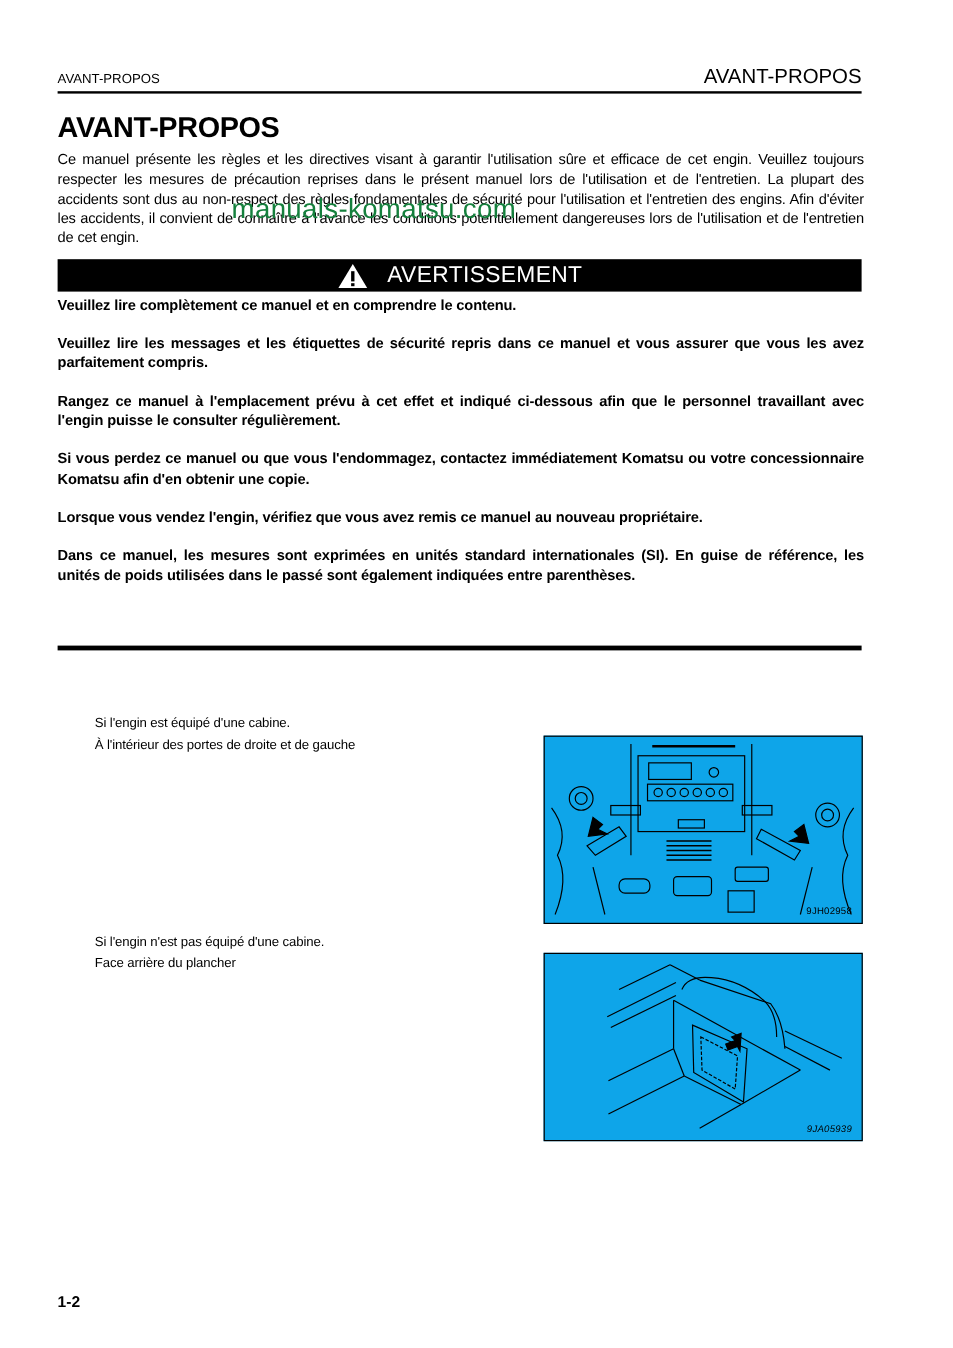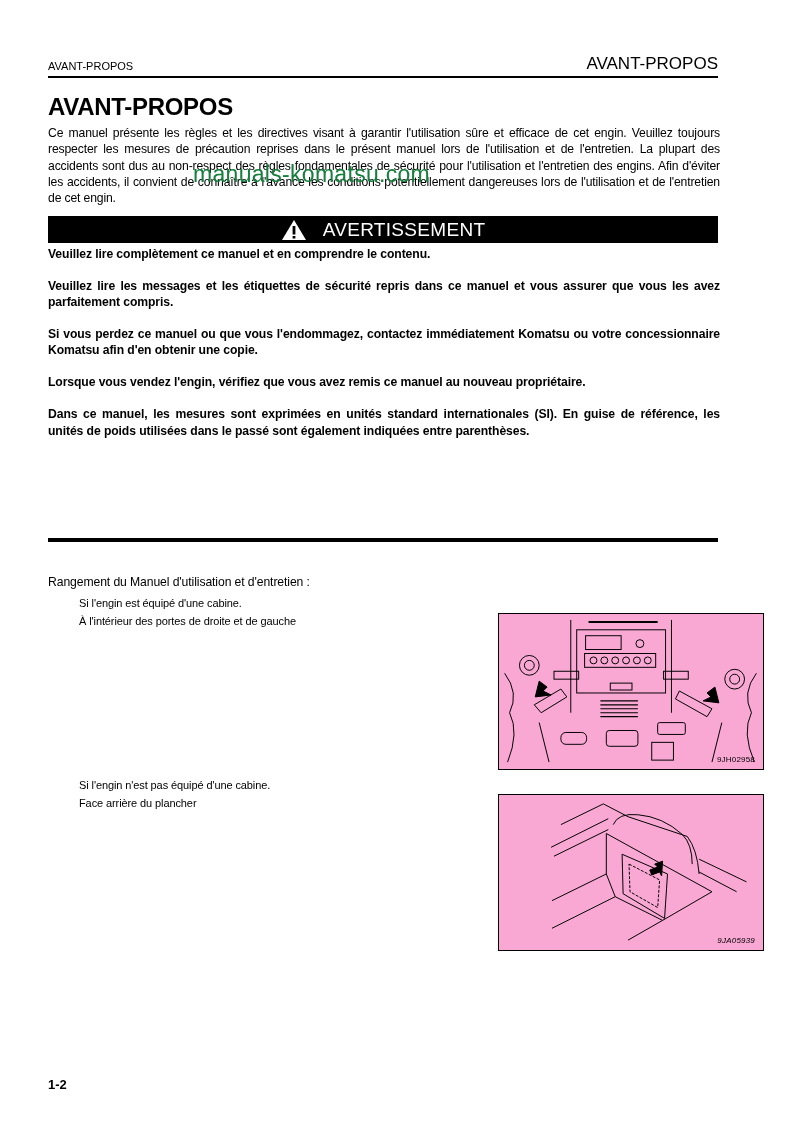--- a/index.html
+++ b/index.html
@@ -54,21 +54,21 @@
 
     .storage-heading {
       position: absolute; left: 48px; top: 575px; font-size: 12.2px; letter-spacing: -0.1px;
     }
     .storage-item {
       position: absolute; left: 79px; font-size: 11px; line-height: 18px; letter-spacing: -0.1px;
     }
     .storage-item .line { display: block; }
 
     .figure {
-      position: absolute; border: 1.5px solid #000; background: #f9a8d4; margin-left: 45px;
+      position: absolute; border: 1.5px solid #000; background: #0ea5e9;
     }
     .figure svg { width: 100%; height: 100%; display: block; }
     .fig-code {
       position: absolute; right: 8px; bottom: 5px; font-size: 8px; letter-spacing: 0.2px;
     }
 
     .page-number {
       position: absolute; left: 48px; top: 1077px; font-size: 13px; font-weight: bold;
     }
   </style>
@@ -93,28 +93,28 @@
       <polygon points="13,1 25,21 1,21" fill="#ffffff"></polygon>
       <rect x="11.6" y="7" width="2.8" height="8.5" fill="#000"></rect>
       <rect x="11.6" y="17" width="2.8" height="2.5" fill="#000"></rect>
     </svg>
     <span class="warning-title">AVERTISSEMENT</span>
   </div>
 
   <div class="warn-body">
     <p class="warn-para">Veuillez lire complètement ce manuel et en comprendre le contenu.</p>
     <p class="warn-para">Veuillez lire les messages et les étiquettes de sécurité repris dans ce manuel et vous assurer que vous les avez parfaitement compris.</p>
+    <p class="warn-para">Rangez ce manuel à l'emplacement prévu à cet effet et indiqué ci-dessous afin que le personnel travaillant avec l'engin puisse le consulter régulièrement.</p>
     <p class="warn-para">Si vous perdez ce manuel ou que vous l'endommagez, contactez immédiatement Komatsu ou votre concessionnaire Komatsu afin d'en obtenir une copie.</p>
     <p class="warn-para">Lorsque vous vendez l'engin, vérifiez que vous avez remis ce manuel au nouveau propriétaire.</p>
     <p class="warn-para last">Dans ce manuel, les mesures sont exprimées en unités standard internationales (SI). En guise de référence, les unités de poids utilisées dans le passé sont également indiquées entre parenthèses.</p>
   </div>
 
   <div class="rule-bottom"></div>
 
-  <div class="storage-heading">Rangement du Manuel d'utilisation et d'entretien :</div>
 
   <div class="storage-item" style="top:594px;">
     <span class="line">Si l'engin est équipé d'une cabine.</span>
     <span class="line">À l'intérieur des portes de droite et de gauche</span>
   </div>
 
   <div class="figure" style="left:453px; top:613px; width:266px; height:157px;">
     <svg viewBox="0 0 266 157" fill="none" stroke="#000" stroke-width="1">
 
       <rect x="78" y="16" width="90" height="64"></rect>

